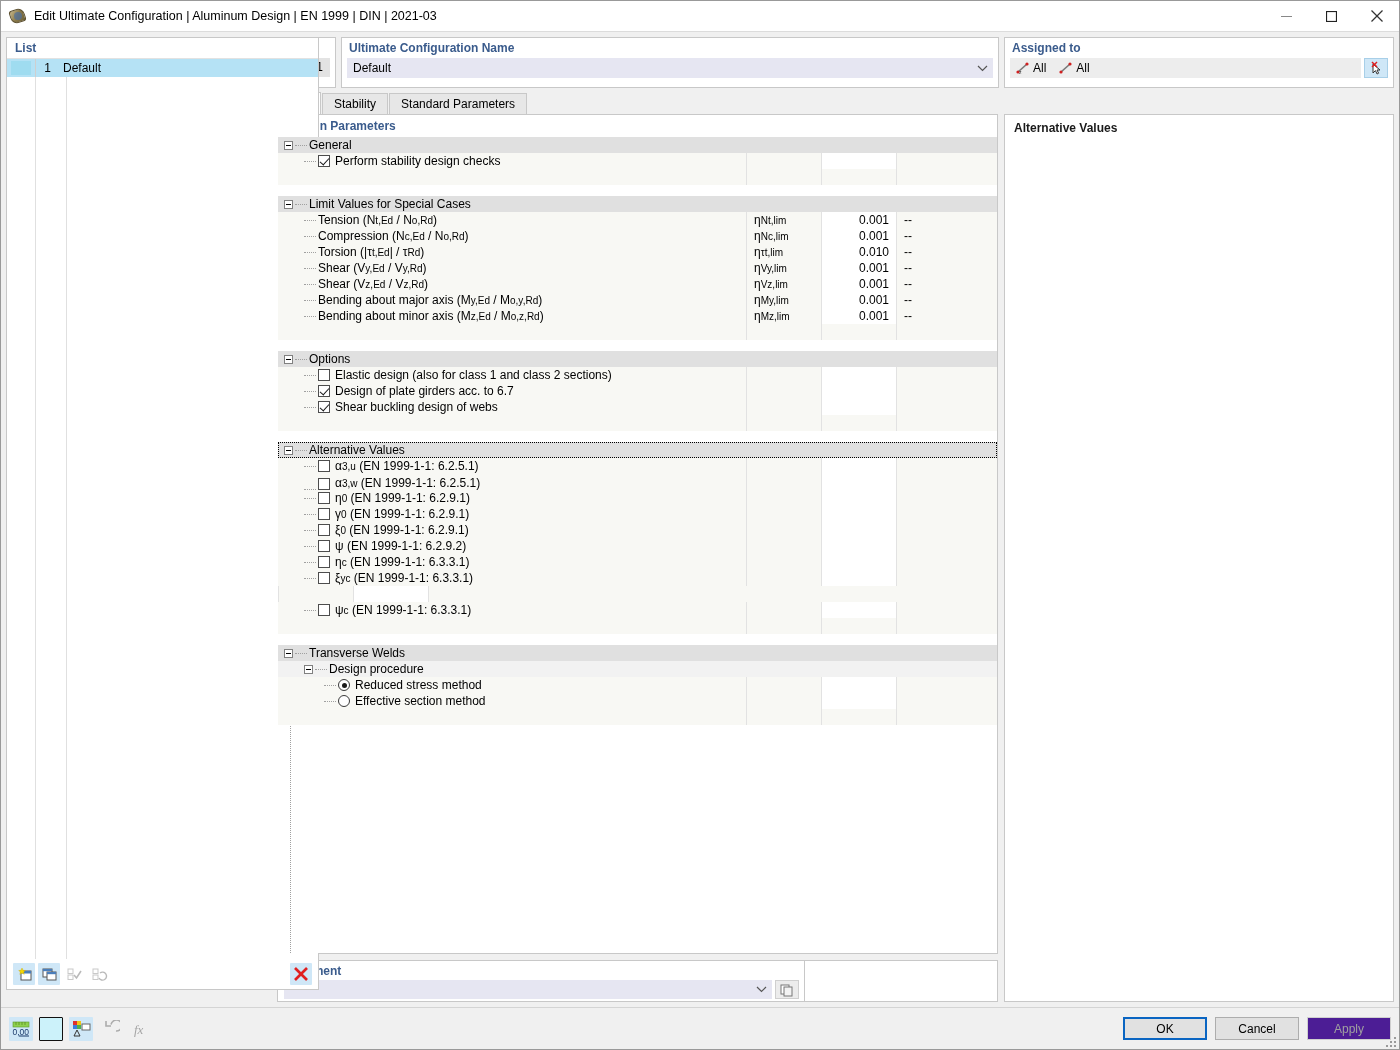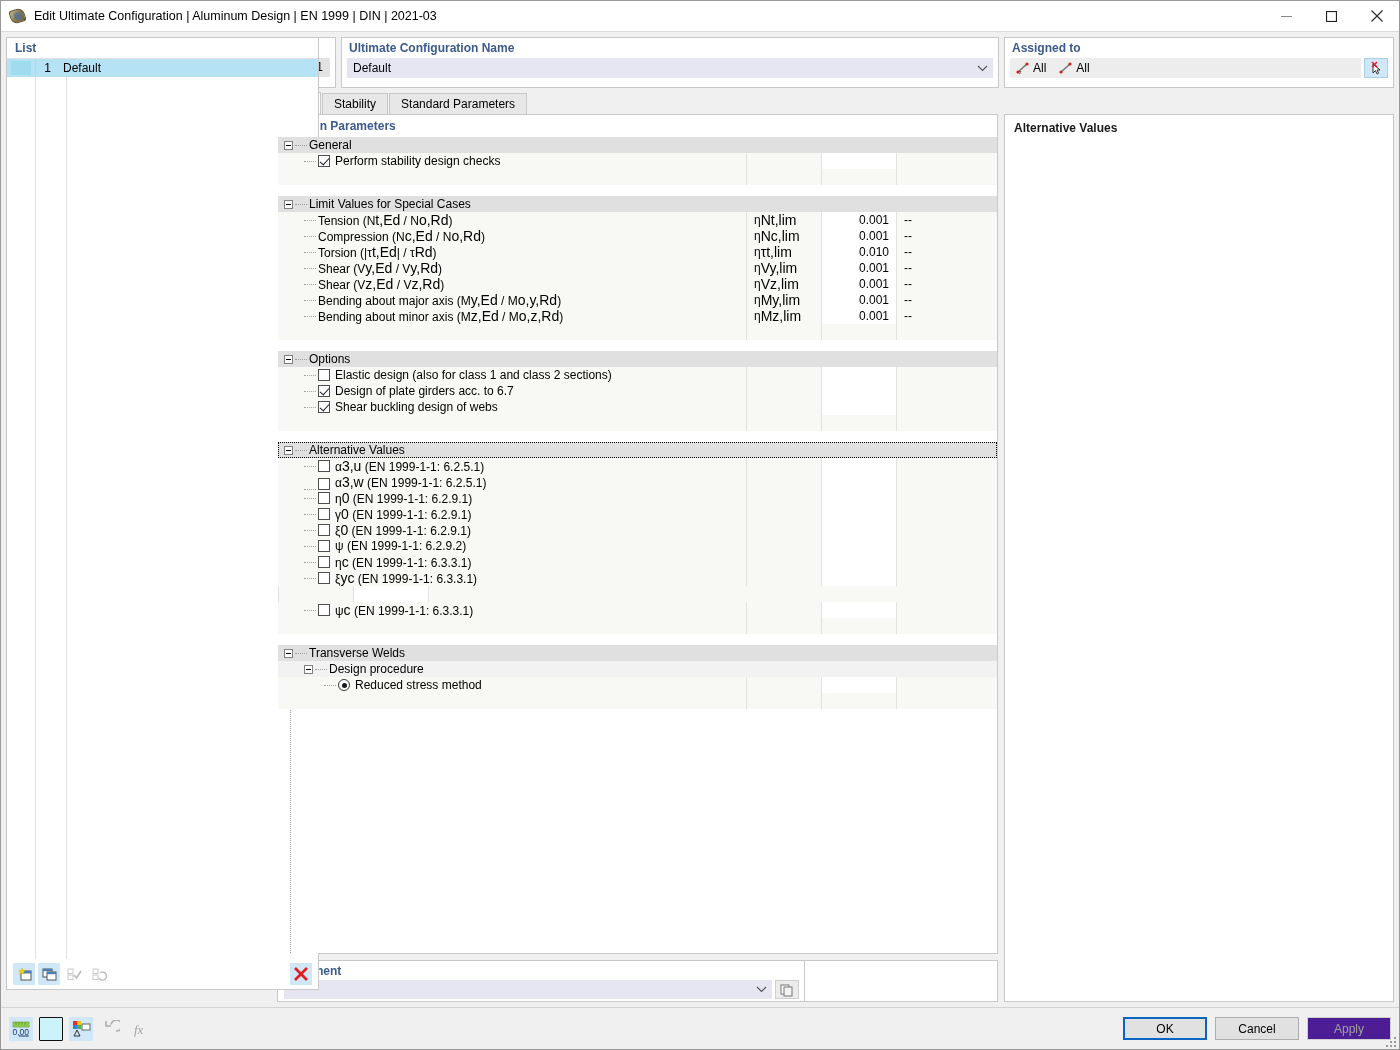--- a/index.html
+++ b/index.html
@@ -269,21 +269,21 @@
   }
   .rb {
     width: 12px; height: 12px; border: 1px solid #3a3a3a;
     border-radius: 50%; background: #fff; flex: 0 0 12px;
     margin-right: 5px; position: relative;
   }
   .rb.checked::after {
     content: ""; position: absolute; left: 2.5px; top: 2.5px;
     width: 5px; height: 5px; border-radius: 50%; background: #1a1a1a;
   }
-  sub { font-size: 14px; vertical-align: baseline; position: relative; top: 0; }
+  sub { font-size: 10px; vertical-align: baseline; position: relative; top: 0; }
 
   
   .comment-panel {
     background: #fff; border: 1px solid #c8c8c8;
     height: 42px; min-height: 42px; margin-top: 6px;
     display: flex;
   }
   .comment-left { flex: 1 1 auto; }
   .comment-head { font-size: 12px; color: #3a5b8c; font-weight: bold; padding: 3px 0 2px 8px; }
   .comment-row { display: flex; margin: 0 5px 0 6px; height: 19px; gap: 3px; }
@@ -768,20 +768,30 @@
           <div class="row sub">
             <div class="cell-label ind2" style="display:flex;align-items:center;">
               <span class="dash-lead"></span>
                 <span class="rb checked"></span>
               <span>Reduced stress method</span>
             </div>
             <div class="cell-sym"></div>
               <div class="cell-val"></div>
               <div class="cell-unit"></div>
           </div>
+          <div class="row sub">
+            <div class="cell-label ind2" style="display:flex;align-items:center;">
+              <span class="dash-lead"></span>
+                <span class="rb"></span>
+              <span>Effective section method</span>
+            </div>
+            <div class="cell-sym"></div>
+              <div class="cell-val"></div>
+              <div class="cell-unit"></div>
+          </div>
           <div class="row sub plain-cells">
             <div class="cell-label ind2"></div>
               <div class="cell-sym"></div>
               <div class="cell-val"></div>
               <div class="cell-unit"></div>
           </div>
         </div>
       </div>
 
       <div class="comment-panel">

